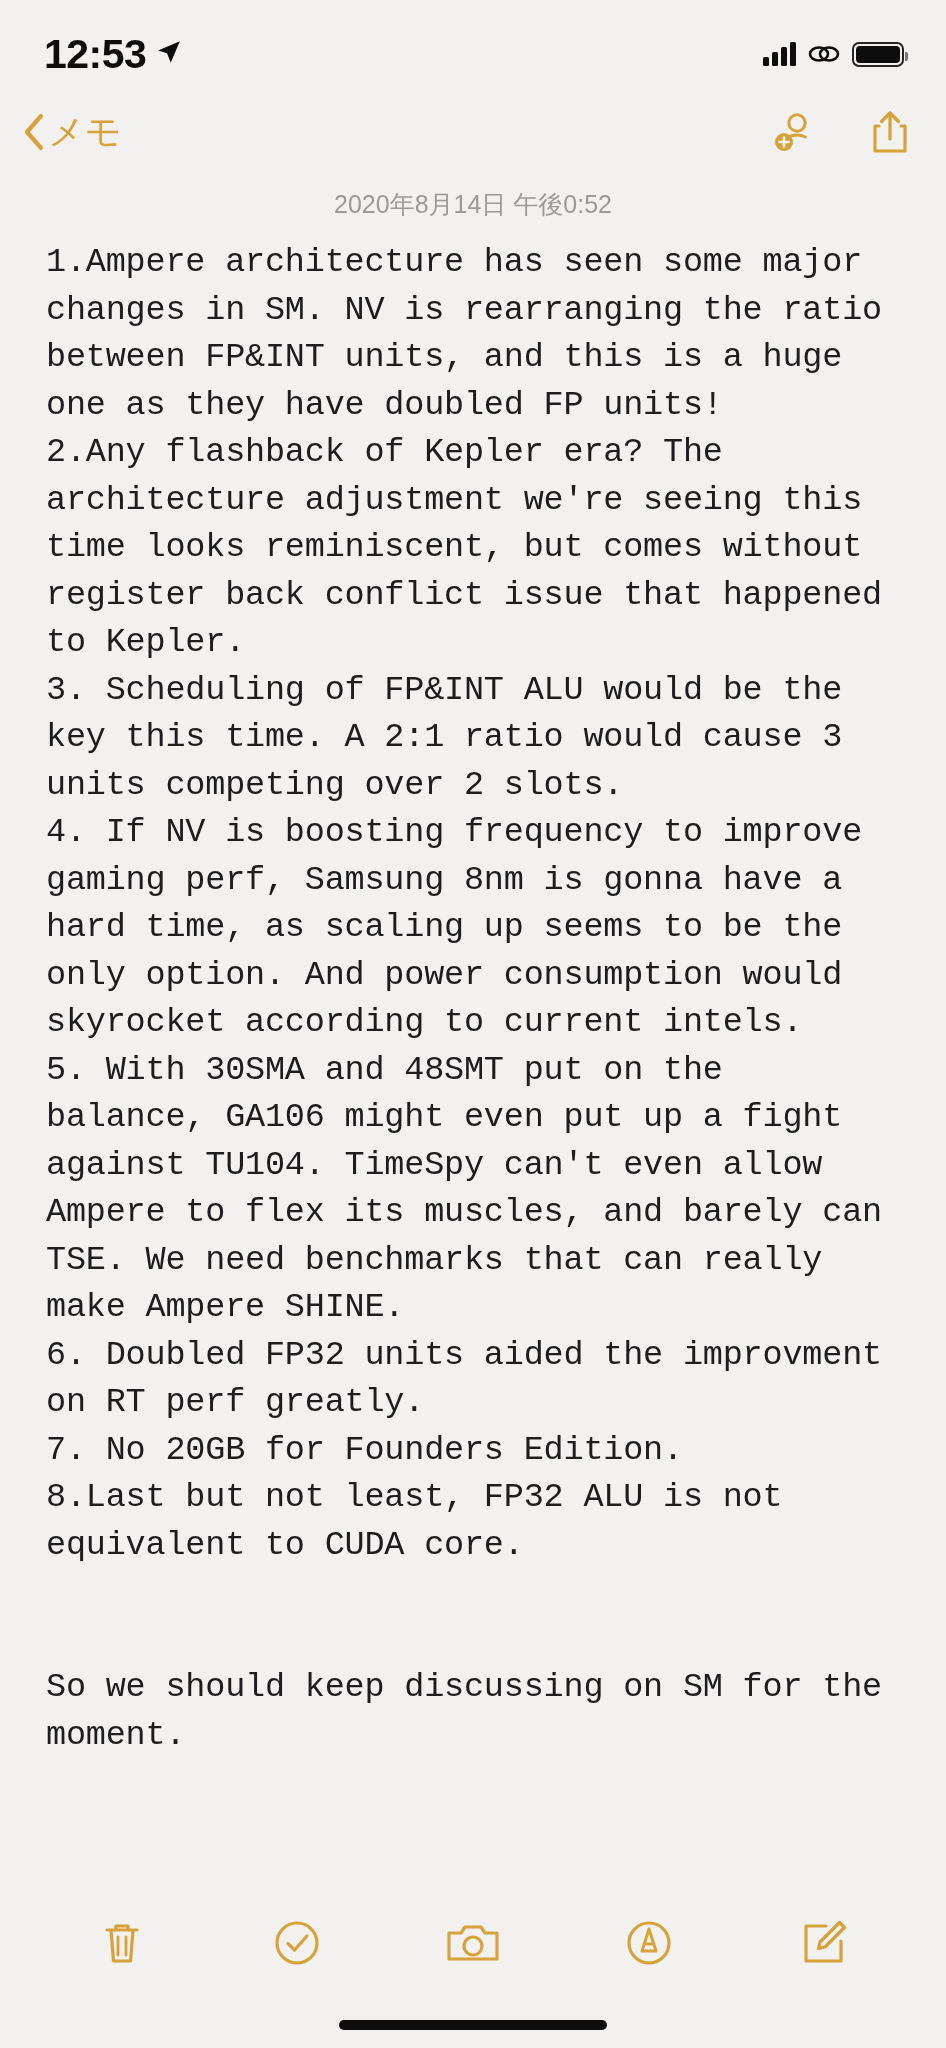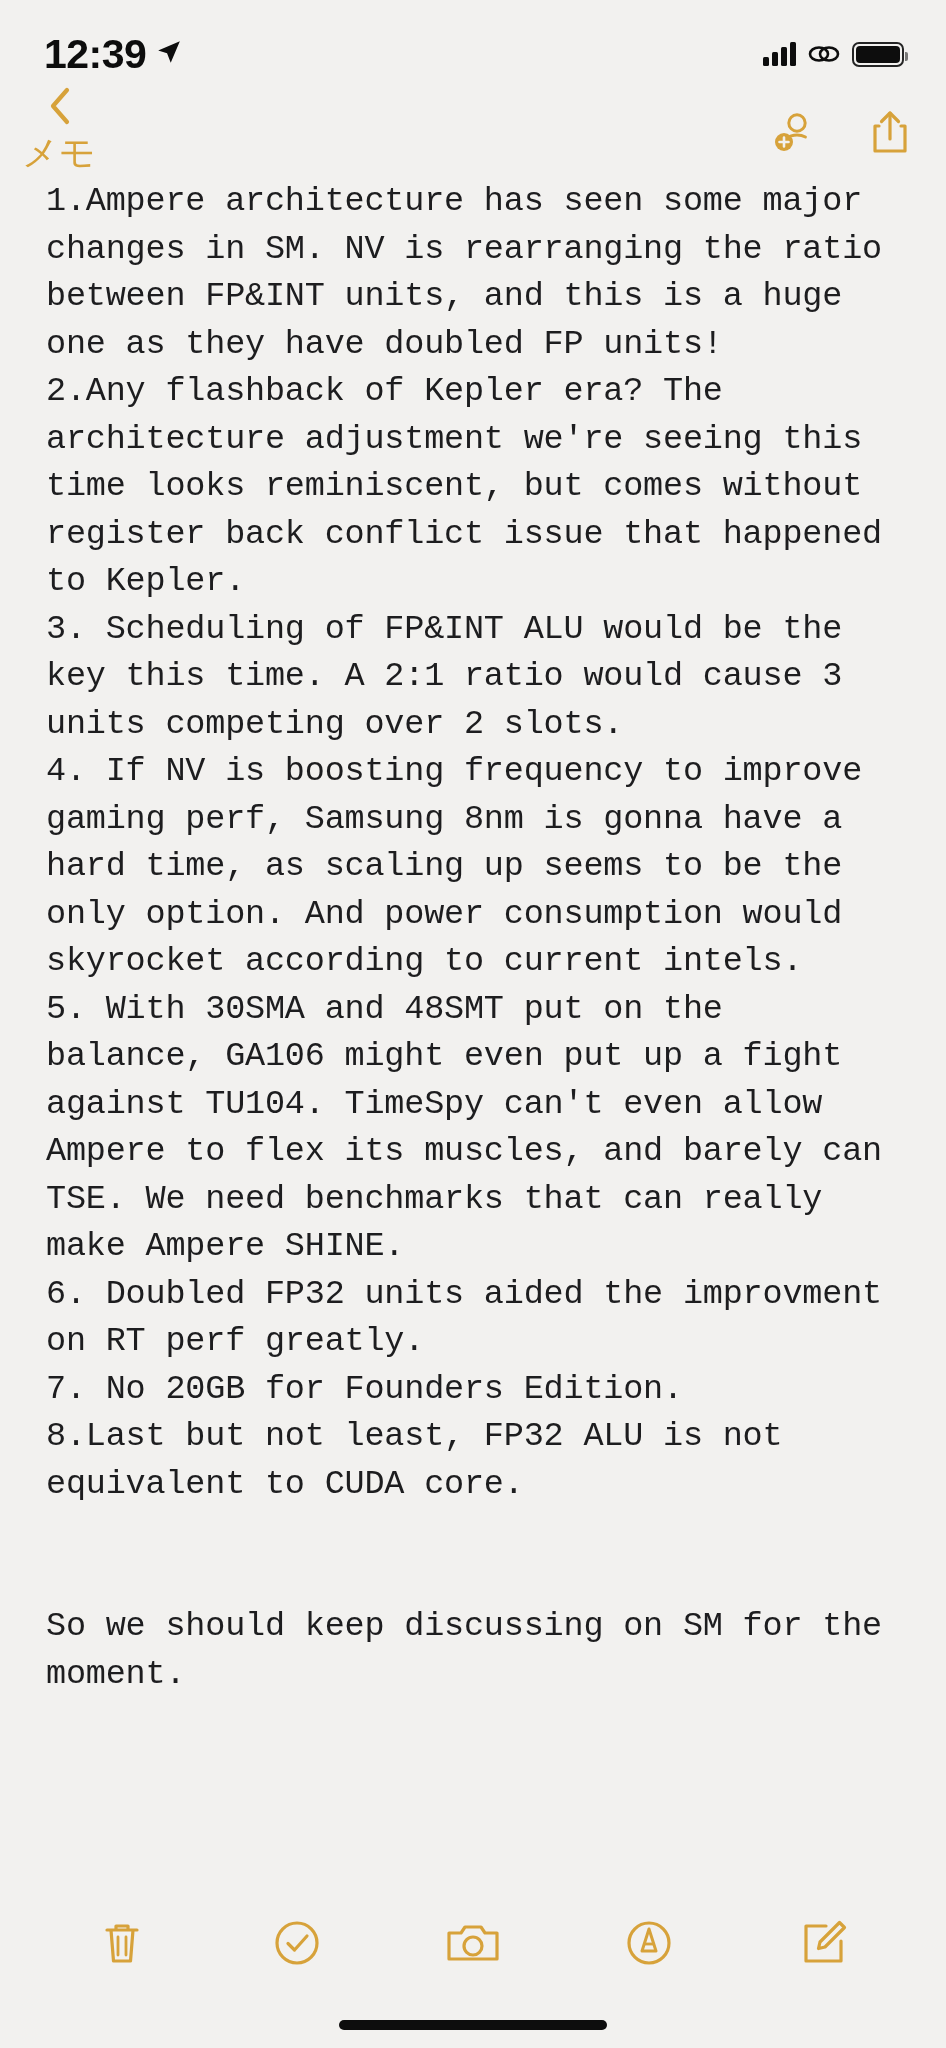--- a/index.html
+++ b/index.html
@@ -103,21 +103,20 @@
     justify-content: space-between;
     padding: 0 32px 0 22px;
     flex: 0 0 auto;
   }
   .nav-back {
     display: flex;
     align-items: center;
     gap: 4px;
     color: #d7a23a;
     cursor: pointer;
-    flex-direction: column;
   }
   .chev {
     width: 22px;
     height: 38px;
   }
   .nav-back-label {
     font-size: 36px;
     color: #d7a23a;
     letter-spacing: 0px;
   }
@@ -187,21 +186,21 @@
     height: 10px;
     background: #0d0d0d;
     border-radius: 6px;
   }
 </style>
 </head>
 <body>
 
 <div class="status-bar">
   <div class="status-left">
-    <span class="status-time">12:39</span>
+    <span class="status-time">12:53</span>
     <span class="location-arrow">
       <svg viewBox="0 0 24 24" width="26" height="26">
           <path d="M22 2L2 10.5l8.2 2.6L13.6 22z" fill="#0d0d0d"></path>
         </svg>
     </span>
   </div>
   <div class="status-right">
     <span class="signal-bars">
       <i></i>
         <i></i>
@@ -242,20 +241,21 @@
       <svg viewBox="0 0 48 48" width="48" height="48">
         <path d="M24 5v26" fill="none" stroke="#d7a23a" stroke-width="3.2" stroke-linecap="round"></path>
         <path d="M15.5 13.5L24 5l8.5 8.5" fill="none" stroke="#d7a23a" stroke-width="3.2" stroke-linecap="round" stroke-linejoin="round"></path>
         <path d="M13 18H9v25h30V18h-4" fill="none" stroke="#d7a23a" stroke-width="3.2" stroke-linecap="round" stroke-linejoin="round"></path>
       </svg>
     </span>
   </div>
 </div>
 
 <div class="note-scroll">
+  <div class="note-date">2020年8月14日 午後0:52</div>
   <div class="note-body">1.Ampere architecture has seen some major changes in SM. NV is rearranging the ratio between FP&amp;INT units, and this is a huge one as they have doubled FP units!
 2.Any flashback of Kepler era? The architecture adjustment we're seeing this time looks reminiscent, but comes without register back conflict issue that happened to Kepler.
 3. Scheduling of FP&amp;INT ALU would be the key this time. A 2:1 ratio would cause 3 units competing over 2 slots.
 4. If NV is boosting frequency to improve gaming perf, Samsung 8nm is gonna have a hard time, as scaling up seems to be the only option. And power consumption would skyrocket according to current intels.
 5. With 30SMA and 48SMT put on the balance, GA106 might even put up a fight against TU104. TimeSpy can't even allow Ampere to flex its muscles, and barely can TSE. We need benchmarks that can really make Ampere SHINE.
 6. Doubled FP32 units aided the improvment on RT perf greatly.
 7. No 20GB for Founders Edition.
 8.Last but not least, FP32 ALU is not equivalent to CUDA core.
 
 

